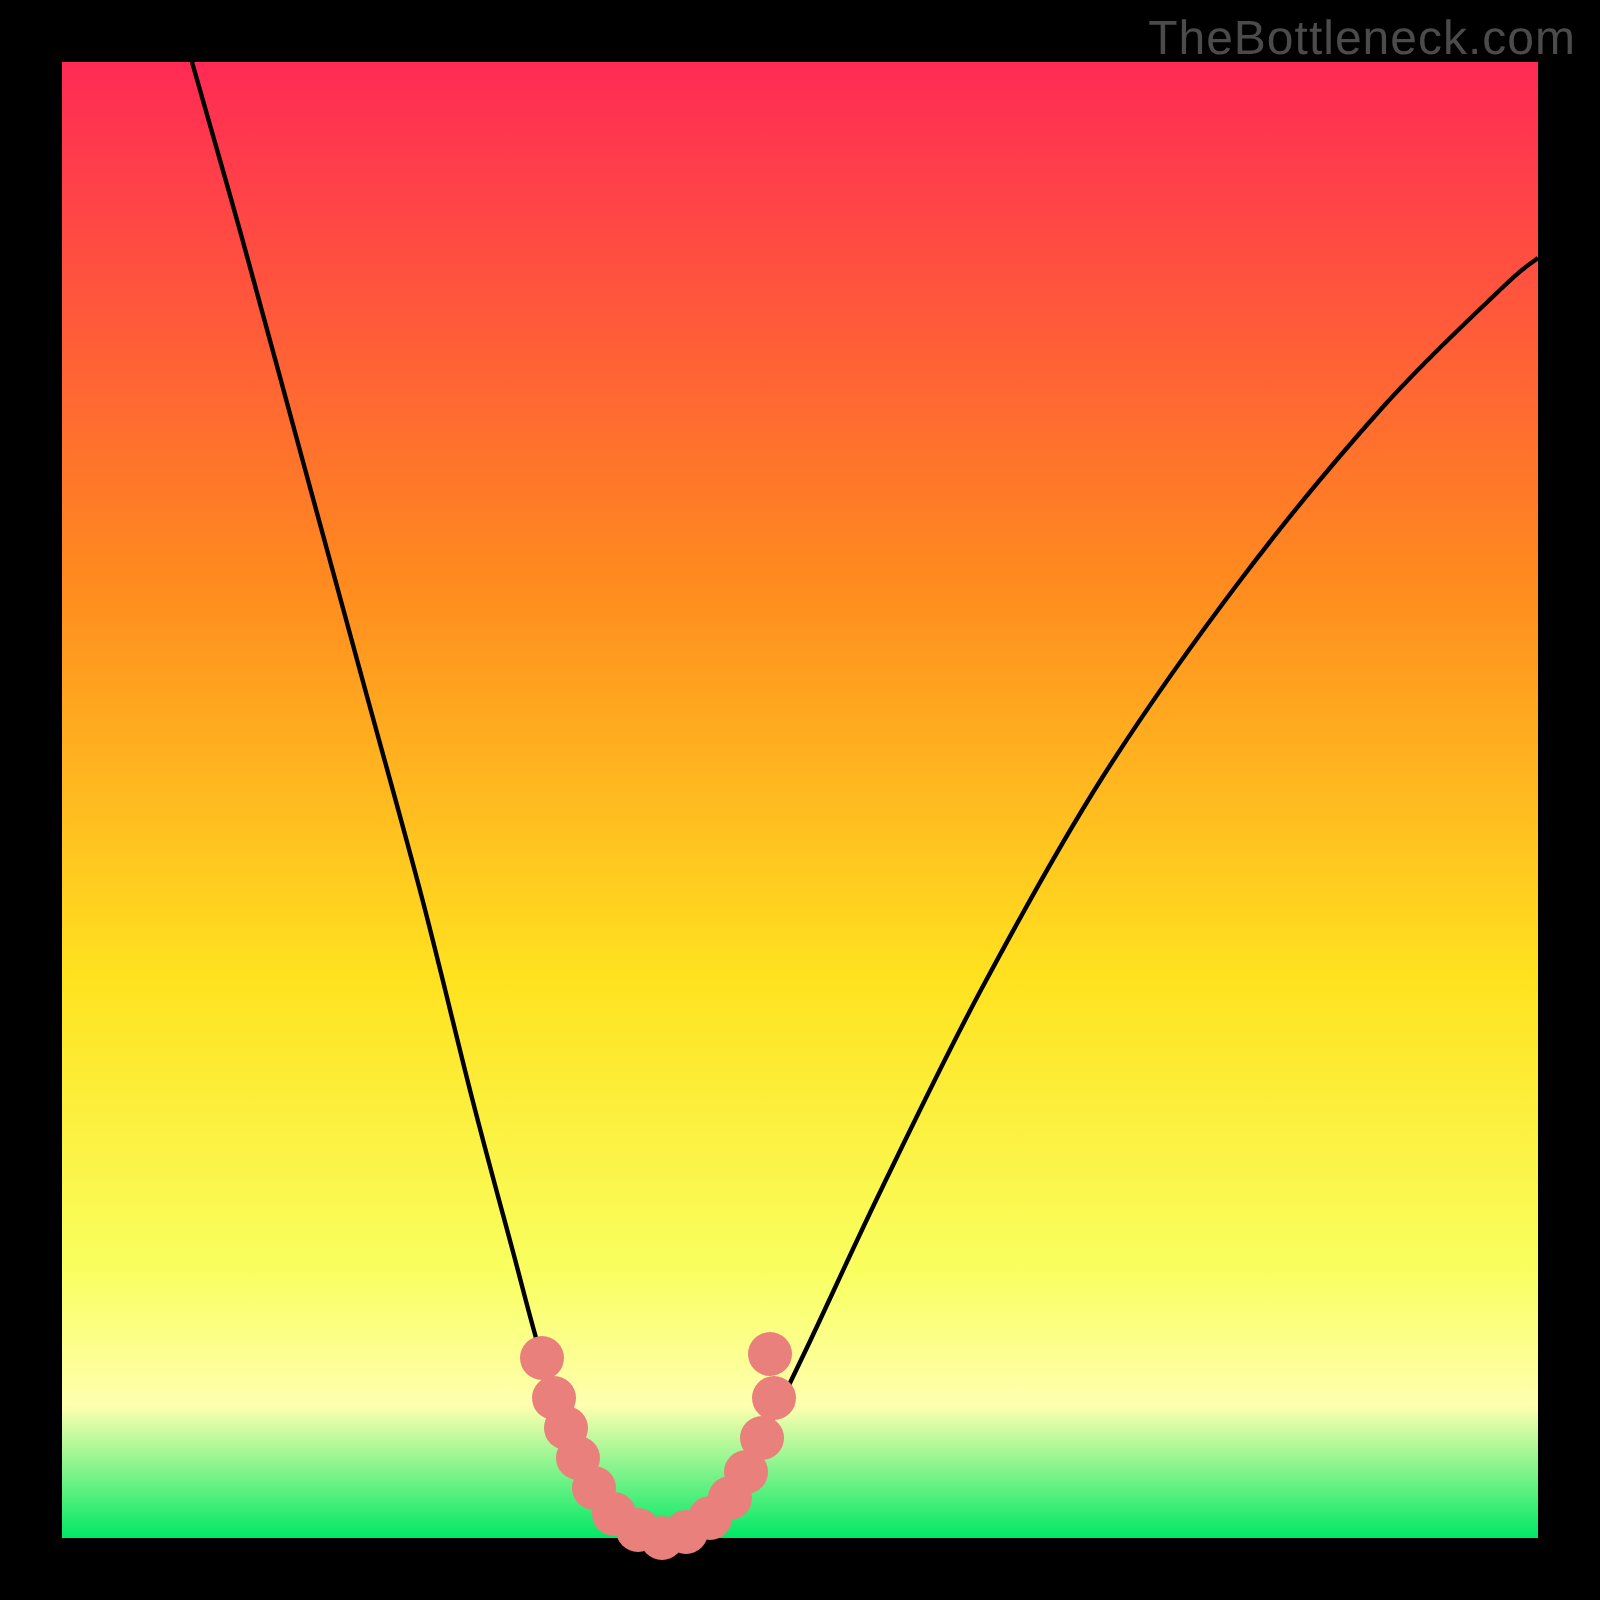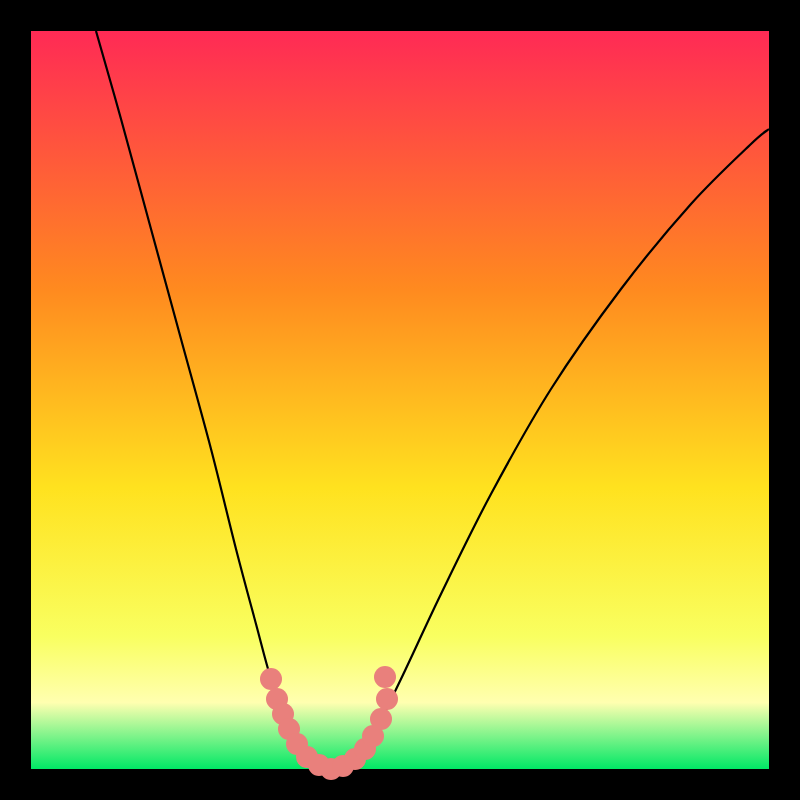--- a/index.html
+++ b/index.html
@@ -28,20 +28,21 @@
     z-index: 10;
   }
   svg {
     display: block;
   }
 </style>
 </head>
 <body>
 
 <div class="stage">
+  <div class="watermark">TheBottleneck.com</div>
 
   <svg id="chart-svg" width="800" height="800" viewBox="0 0 800 800">
     <defs>
       <linearGradient id="bg-grad" x1="0" y1="0" x2="0" y2="1">
         <stop id="g-top" offset="0%" stop-color="#ff2a55"></stop>
         <stop id="g-uppermid" offset="35%" stop-color="#ff8a1f"></stop>
         <stop id="g-mid" offset="62%" stop-color="#ffe21f"></stop>
         <stop id="g-lowermid" offset="82%" stop-color="#f9ff60"></stop>
         <stop id="g-band" offset="91%" stop-color="#ffffb0"></stop>
         <stop id="g-bottom" offset="100%" stop-color="#00e865"></stop>

